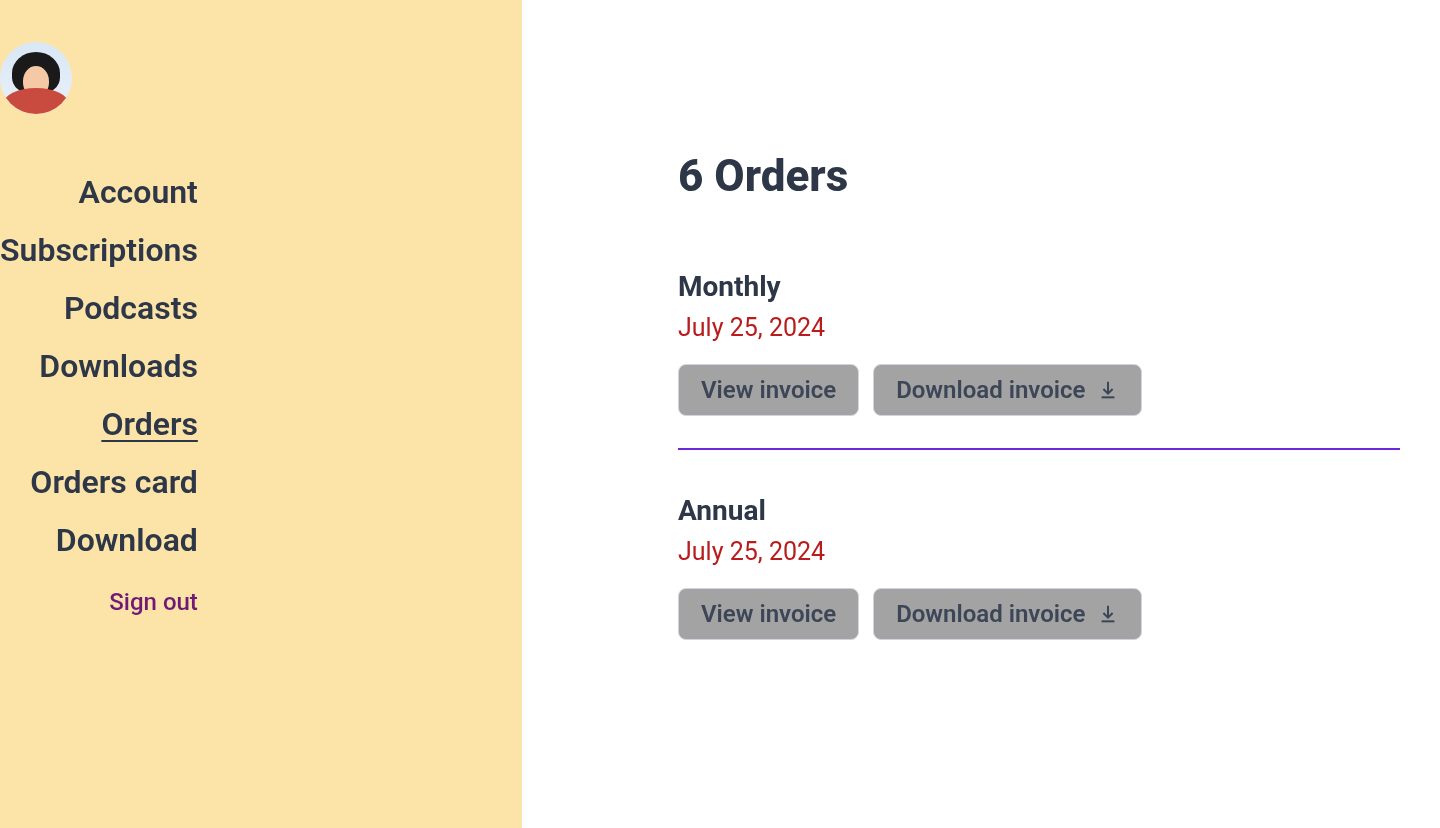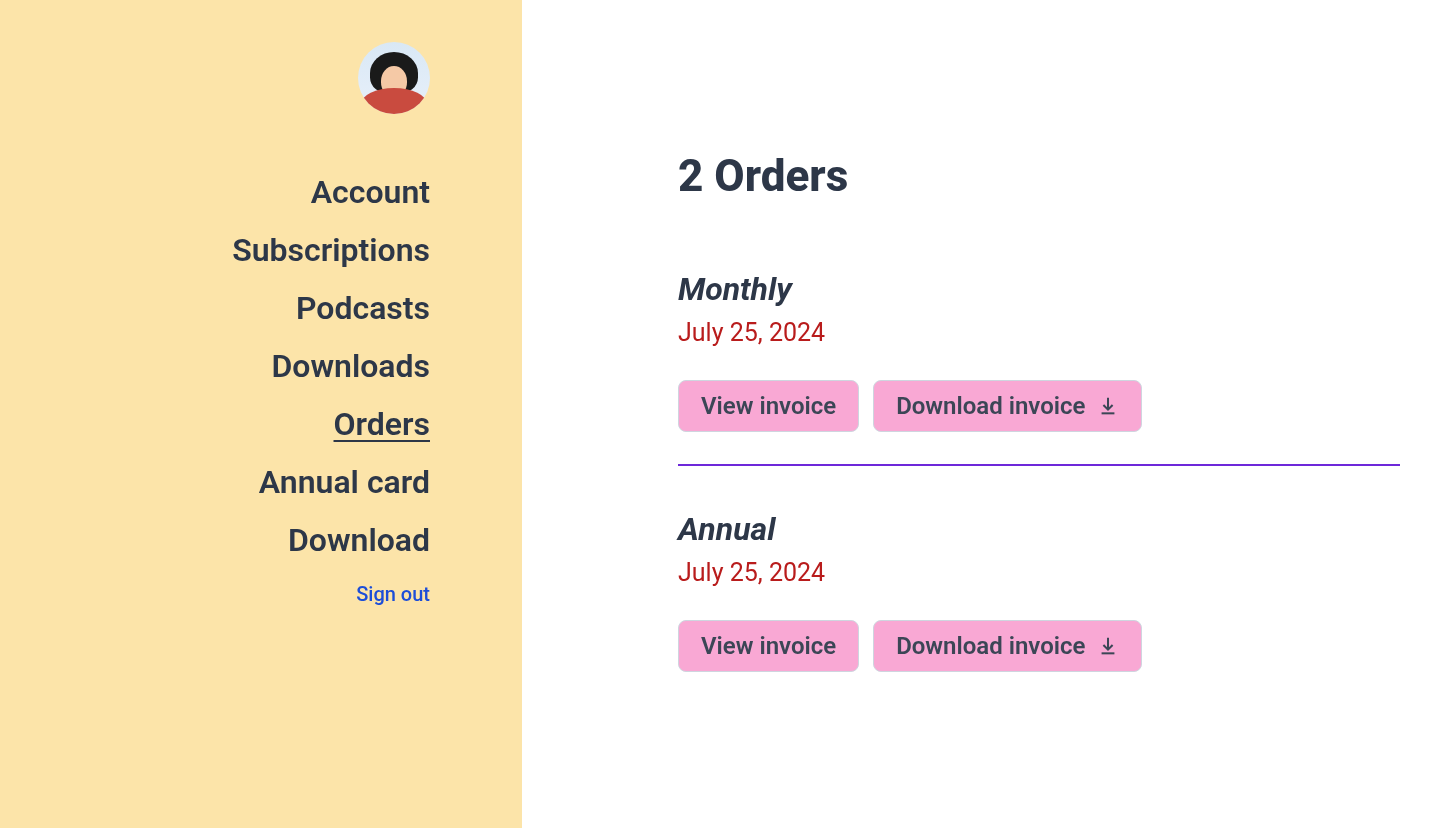--- a/index.html
+++ b/index.html
@@ -13,21 +13,21 @@
       width: 1440px;
       height: 828px;
       color: #2d3748;
       background: #fff;
     }
     .sidebar {
       width: 522px;
       background: #fce4a9;
       display: flex;
       flex-direction: column;
-      align-items: flex-end;
+      align-items: flex-start;
       padding: 42px 92px 0 0;
     }
     .avatar {
       width: 72px;
       height: 72px;
       border-radius: 50%;
       background: linear-gradient(to bottom, #d9e8f5 0%, #e8f0fa 100%);
       position: relative;
       overflow: hidden;
       margin-bottom: 58px;
@@ -96,73 +96,71 @@
       font-size: 26px;
     }
     .ext-icon {
       width: 22px;
       height: 22px;
       stroke: #2d3748;
       stroke-width: 2;
       fill: none;
     }
     .signout {
-      font-size: 20px;
+      font-size: 24px;
       font-weight: 500;
-      color: #1d4ed8;
-      cursor: pointer;
-      margin-top: 4px;
+      color: #701a75;
+      cursor: pointer;
+      margin-top: 10px;
     }
     .main {
       flex: 1;
       padding: 150px 40px 40px 156px;
     }
     .page-title {
       font-size: 44px;
       font-weight: 800;
       color: #2d3748;
       margin-bottom: 68px;
     }
     .order {
       padding-bottom: 32px;
     }
     .order + .order {
       border-top: 2px solid #6d28d9;
       padding-top: 44px;
     }
     .order-title {
-      font-size: 32px;
+      font-size: 28px;
       font-weight: 700;
       color: #2d3748;
       margin-bottom: 10px;
-      font-style: italic;
     }
     .order-date {
       font-size: 25px;
       color: #b91c1c;
       margin-bottom: 22px;
     }
     .order-actions {
       display: flex;
       gap: 14px;
     }
     .btn {
       display: inline-flex;
       align-items: center;
       gap: 12px;
       padding: 11px 22px;
       border: 1.5px solid #cfd5df;
       border-radius: 8px;
-      background: #f9a8d4;
+      background: #a3a3a3;
       font-size: 24px;
       font-weight: 600;
       color: #3c4656;
       cursor: pointer;
       font-family: inherit;
-      margin-top: 11px;
     }
     .dl-icon {
       width: 22px;
       height: 22px;
       stroke: #3c4656;
       stroke-width: 2.2;
       fill: none;
     }
   </style>
 </head>
@@ -173,31 +171,31 @@
     <div class="avatar-hair"></div>
     <div class="avatar-face"></div>
     <div class="avatar-body"></div>
   </div>
   <nav class="nav">
     <a class="nav-item">Account</a>
     <a class="nav-item">Subscriptions</a>
     <a class="nav-item">Podcasts</a>
     <a class="nav-item">Downloads</a>
     <a class="nav-item active">Orders</a>
-    <a class="nav-item">Annual card</a>
+    <a class="nav-item">Orders card</a>
     <a class="nav-item">Download</a>
 
 
 
     <a class="signout">Sign out</a>
   </nav>
 </aside>
 
 <main class="main">
-  <h1 class="page-title">2 Orders</h1>
+  <h1 class="page-title">6 Orders</h1>
 
   <div class="order">
     <div class="order-title">Monthly</div>
     <div class="order-date">July 25, 2024</div>
     <div class="order-actions">
       <button class="btn">
         <span>View invoice</span>
       </button>
       <button class="btn">
         <span>Download invoice</span>

